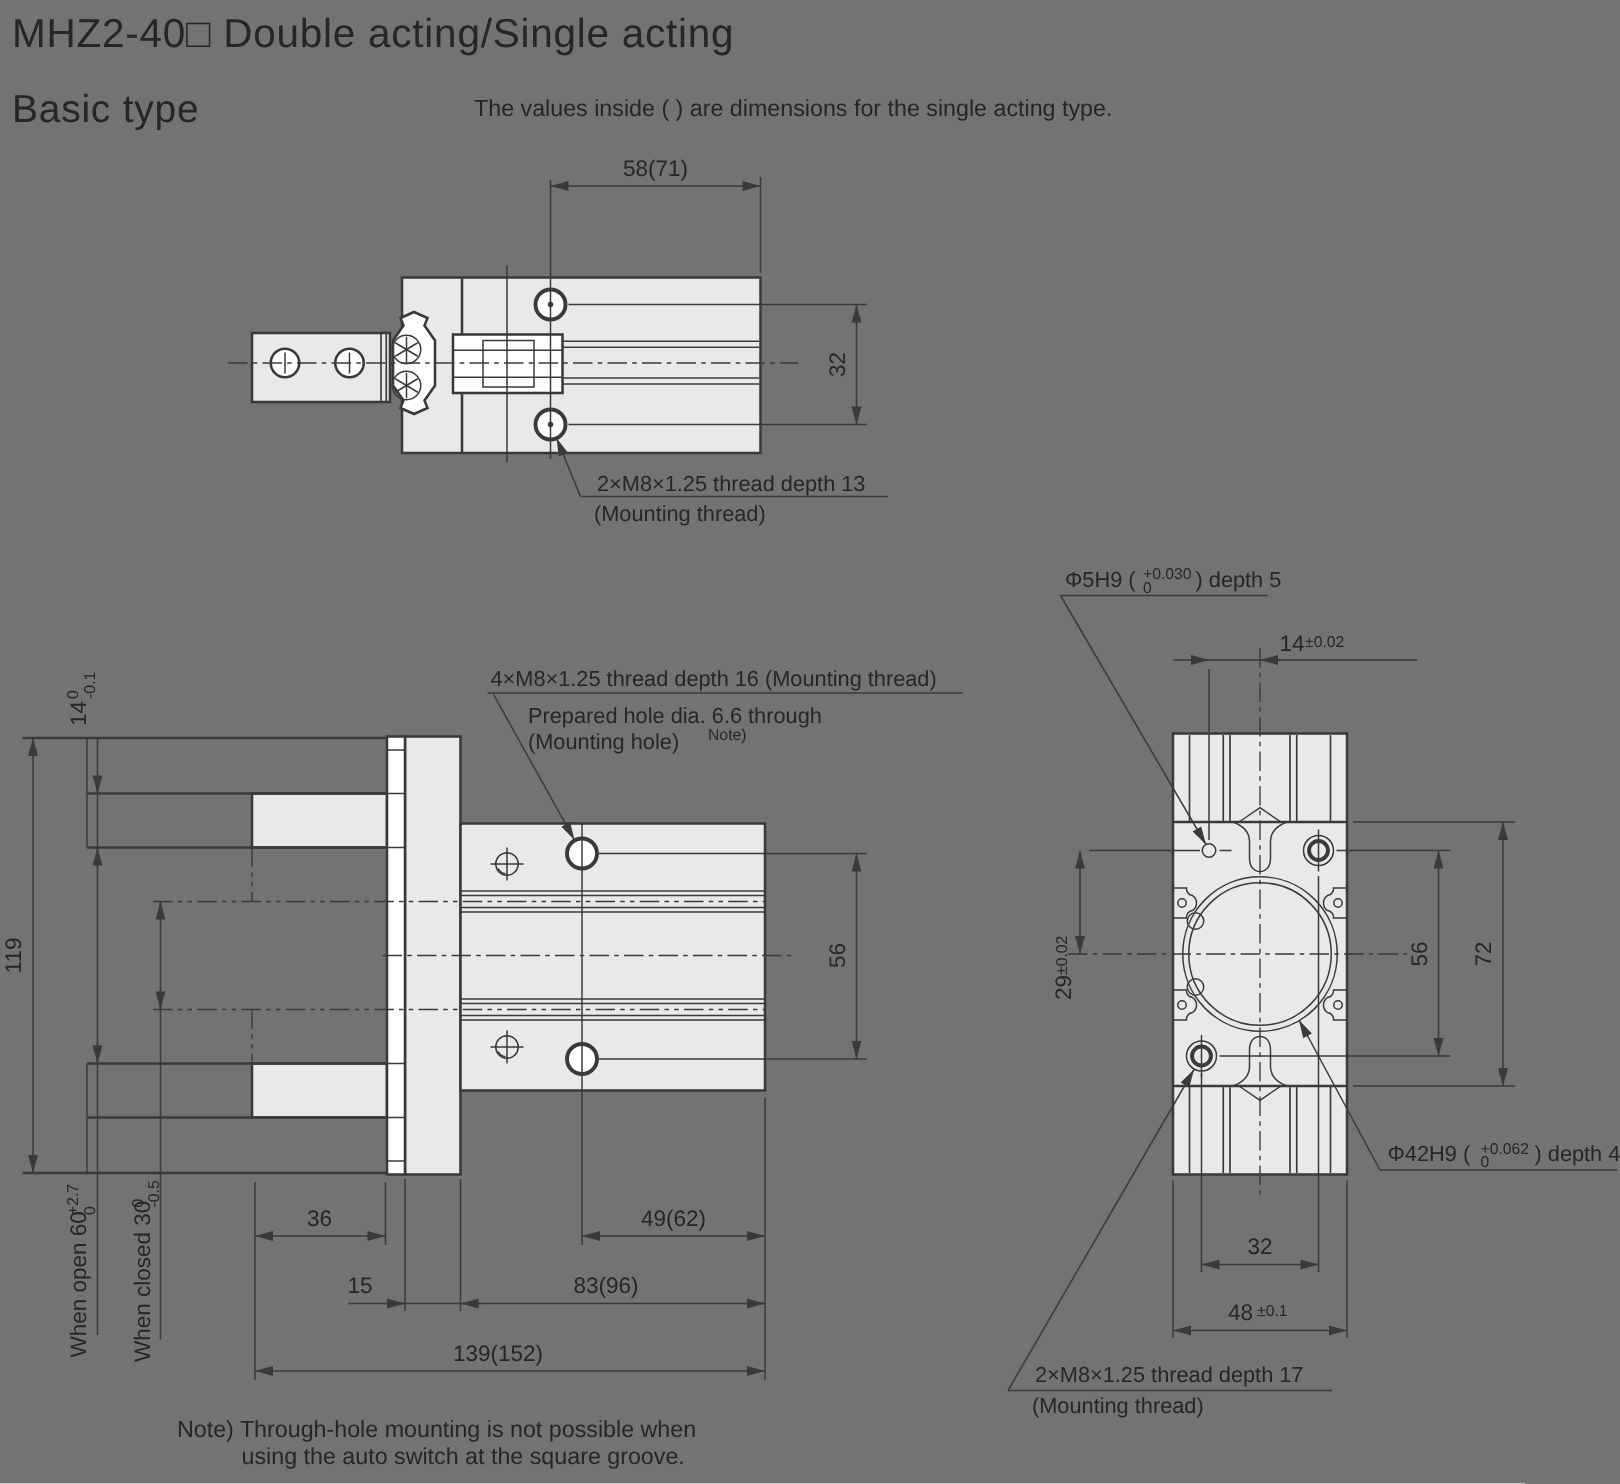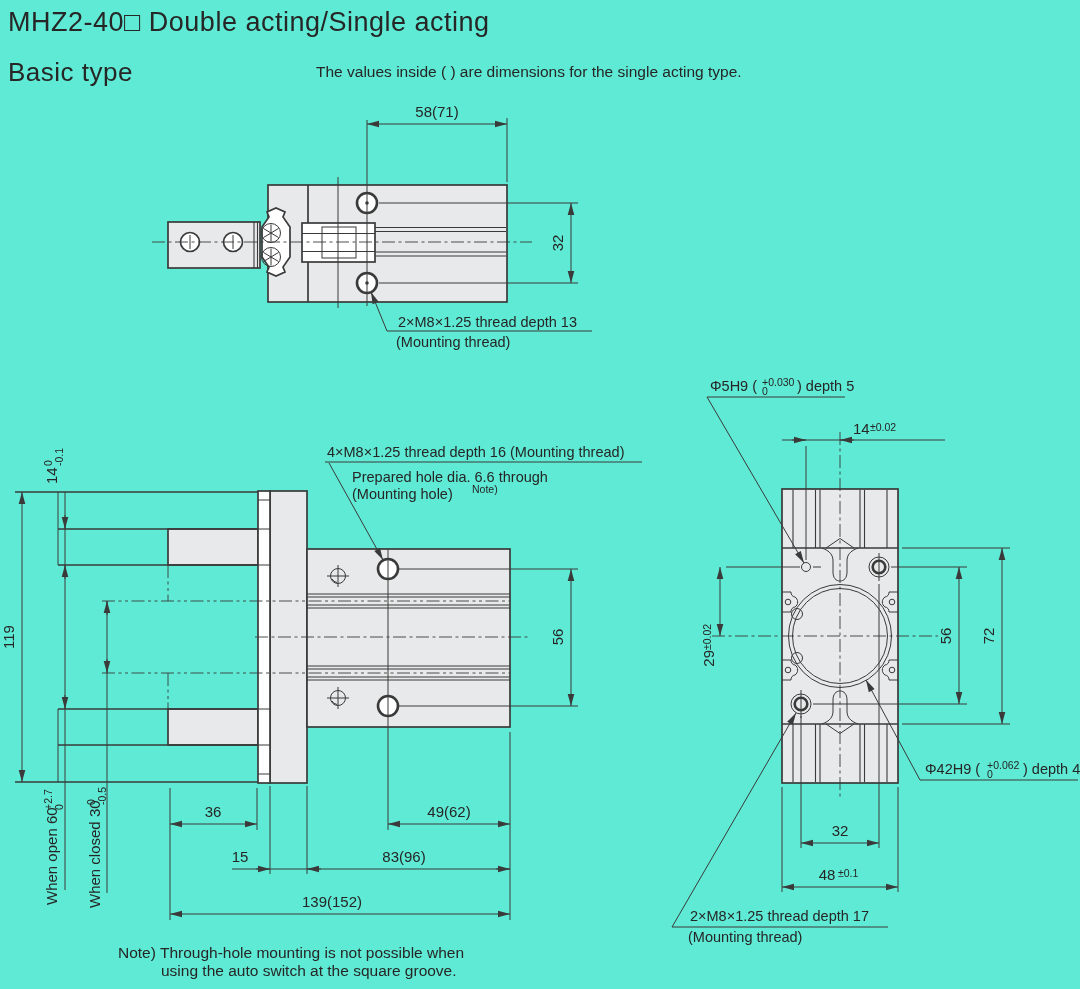--- a/index.html
+++ b/index.html
@@ -1,16 +1,16 @@
 <!DOCTYPE html>
 <html><head>
 <meta charset="utf-8">
 <style>
   html,body{margin:0;padding:0;background:#ffffff;}
-  .page{width:1080px;height:989px;position:relative;background:#5eead4;
+  .page{width:1080px;height:989px;position:relative;background:#737373;
         font-family:"Liberation Sans", sans-serif;}
   svg{display:block;}
   svg marker{overflow:visible;}
   
   .fillg{fill:#e8e9ea;stroke:#3a3a3a;stroke-width:1.7;}
   .fillw{fill:#ffffff;stroke:#3a3a3a;stroke-width:1.7;}
   .ol{fill:none;stroke:#3a3a3a;stroke-width:1.7;}
   .med{fill:none;stroke:#3a3a3a;stroke-width:1.1;}
   .tl{fill:none;stroke:#3a3a3a;stroke-width:1;}
   .cl{fill:none;stroke:#3a3a3a;stroke-width:0.9;stroke-dasharray:13 3.5 3 3.5;}

